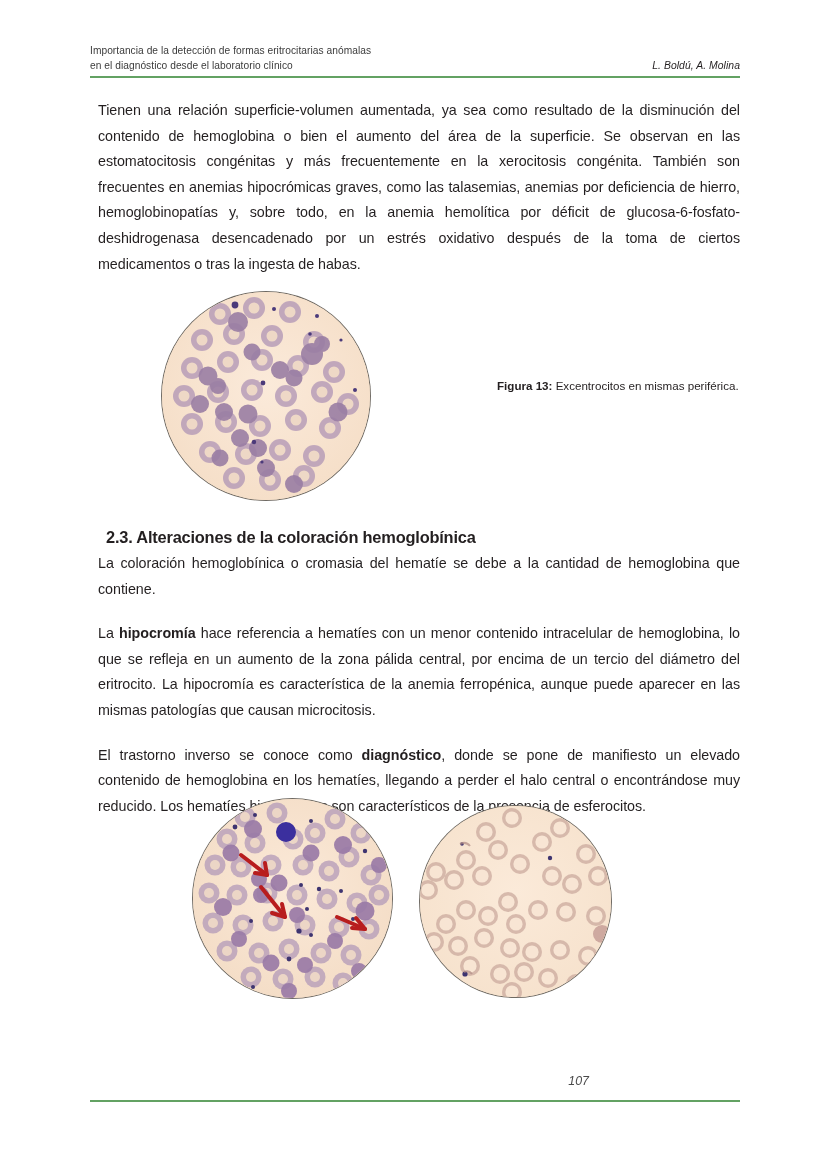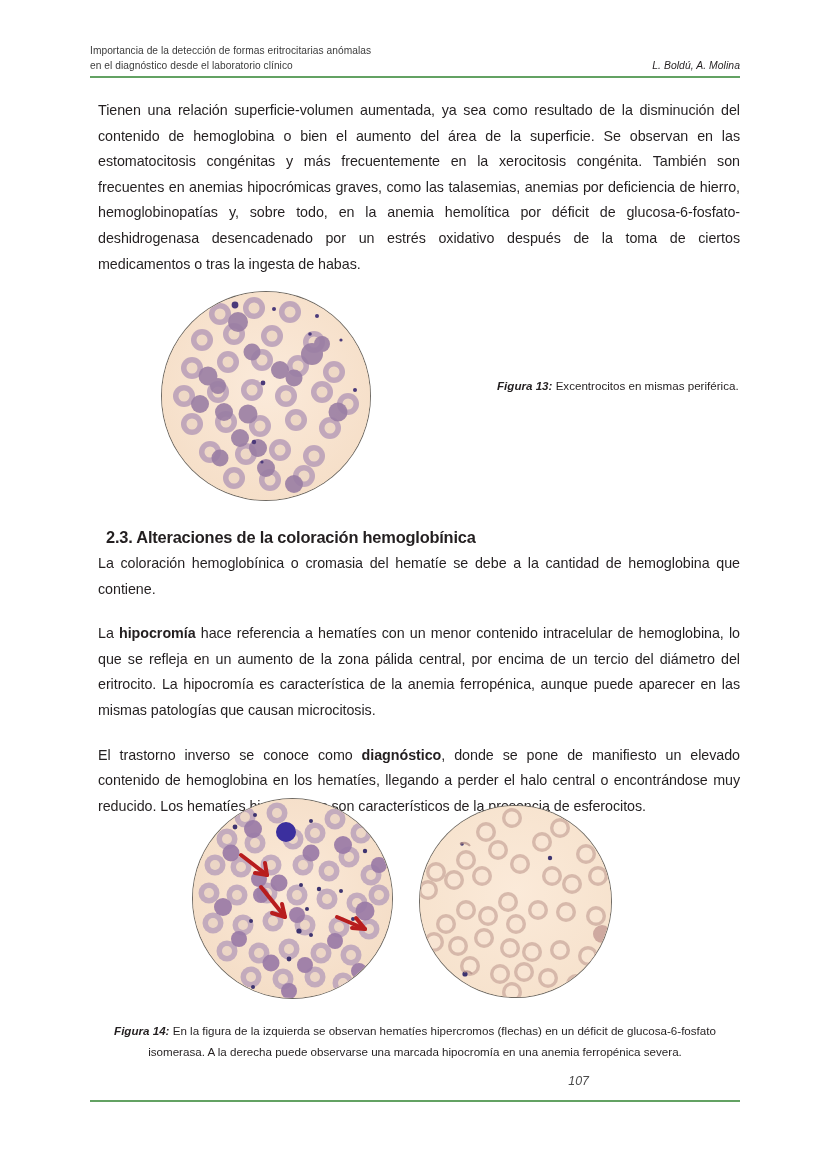--- a/index.html
+++ b/index.html
@@ -82,21 +82,20 @@
   }
 
   
   .caption {
     font-size: 11.6px;
     line-height: 20px;
     color: #231f20;
   }
   .caption .lbl {
     font-weight: bold;
-    font-style: italic;
   }
   .cap13 {
     position: absolute;
     left: 497px; top: 376px;
     width: 250px;
   }
   .cap14 {
     position: absolute;
     left: 90px; top: 1020px;
     width: 650px;
@@ -406,20 +405,17 @@
         <circle cx="45" cy="168" r="2.6"></circle>
         <circle cx="42" cy="38" r="1.8"></circle>
       </g>
       <g stroke="#b08b84" stroke-width="2" fill="none" opacity="0.7">
         <path d="M40 38 q6 -3 10 2"></path>
         <path d="M44 166 q5 -2 8 2"></path>
       </g>
     </svg>
   </div>
 
-  <div class="cap14 caption">
-    <span class="lbl">Figura 14:</span><span> En la figura de la izquierda se observan hematíes hipercromos (flechas) en un déficit de glucosa-6-fosfato isomerasa. A la derecha puede observarse una marcada hipocromía en una anemia ferropénica severa.</span>
-  </div>
 
   <div class="rule-green rule-foot"></div>
   <div class="folio">107</div>
 
 </div>
 
 </body></html>

